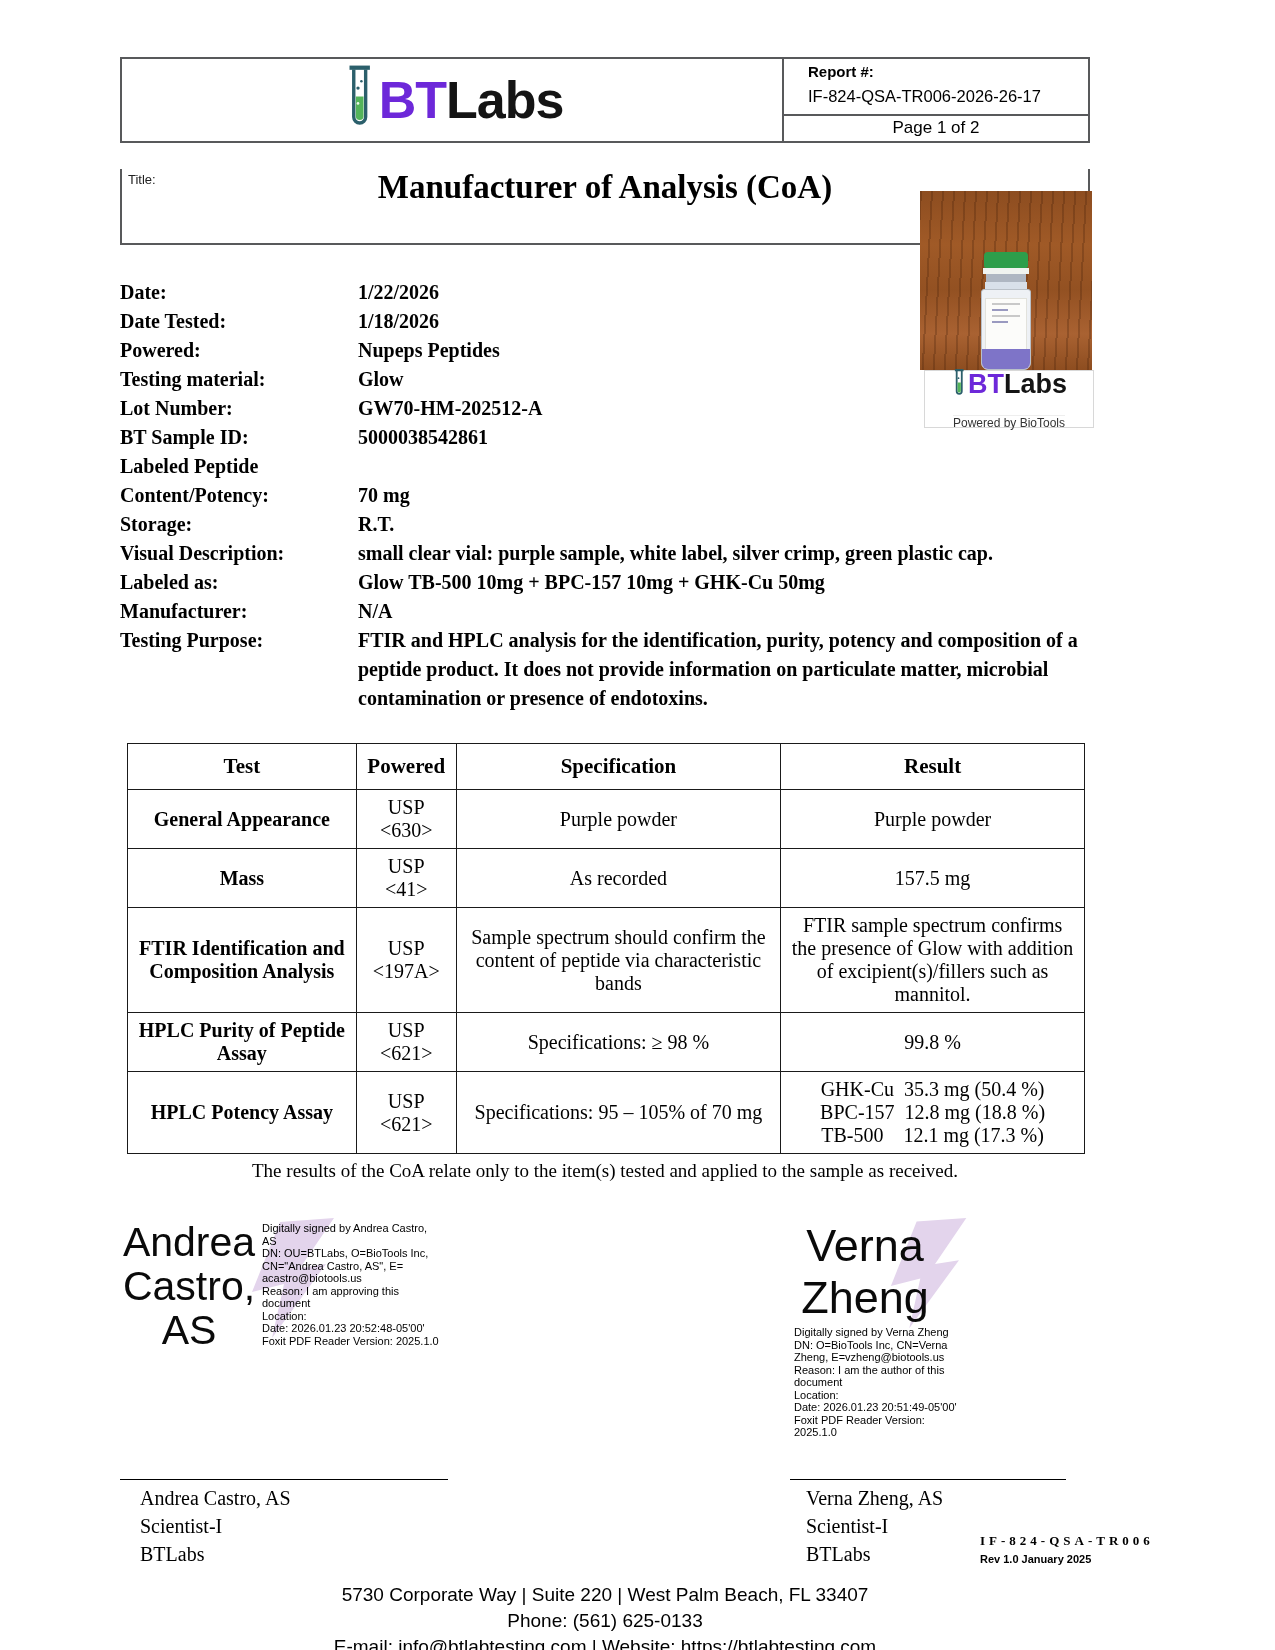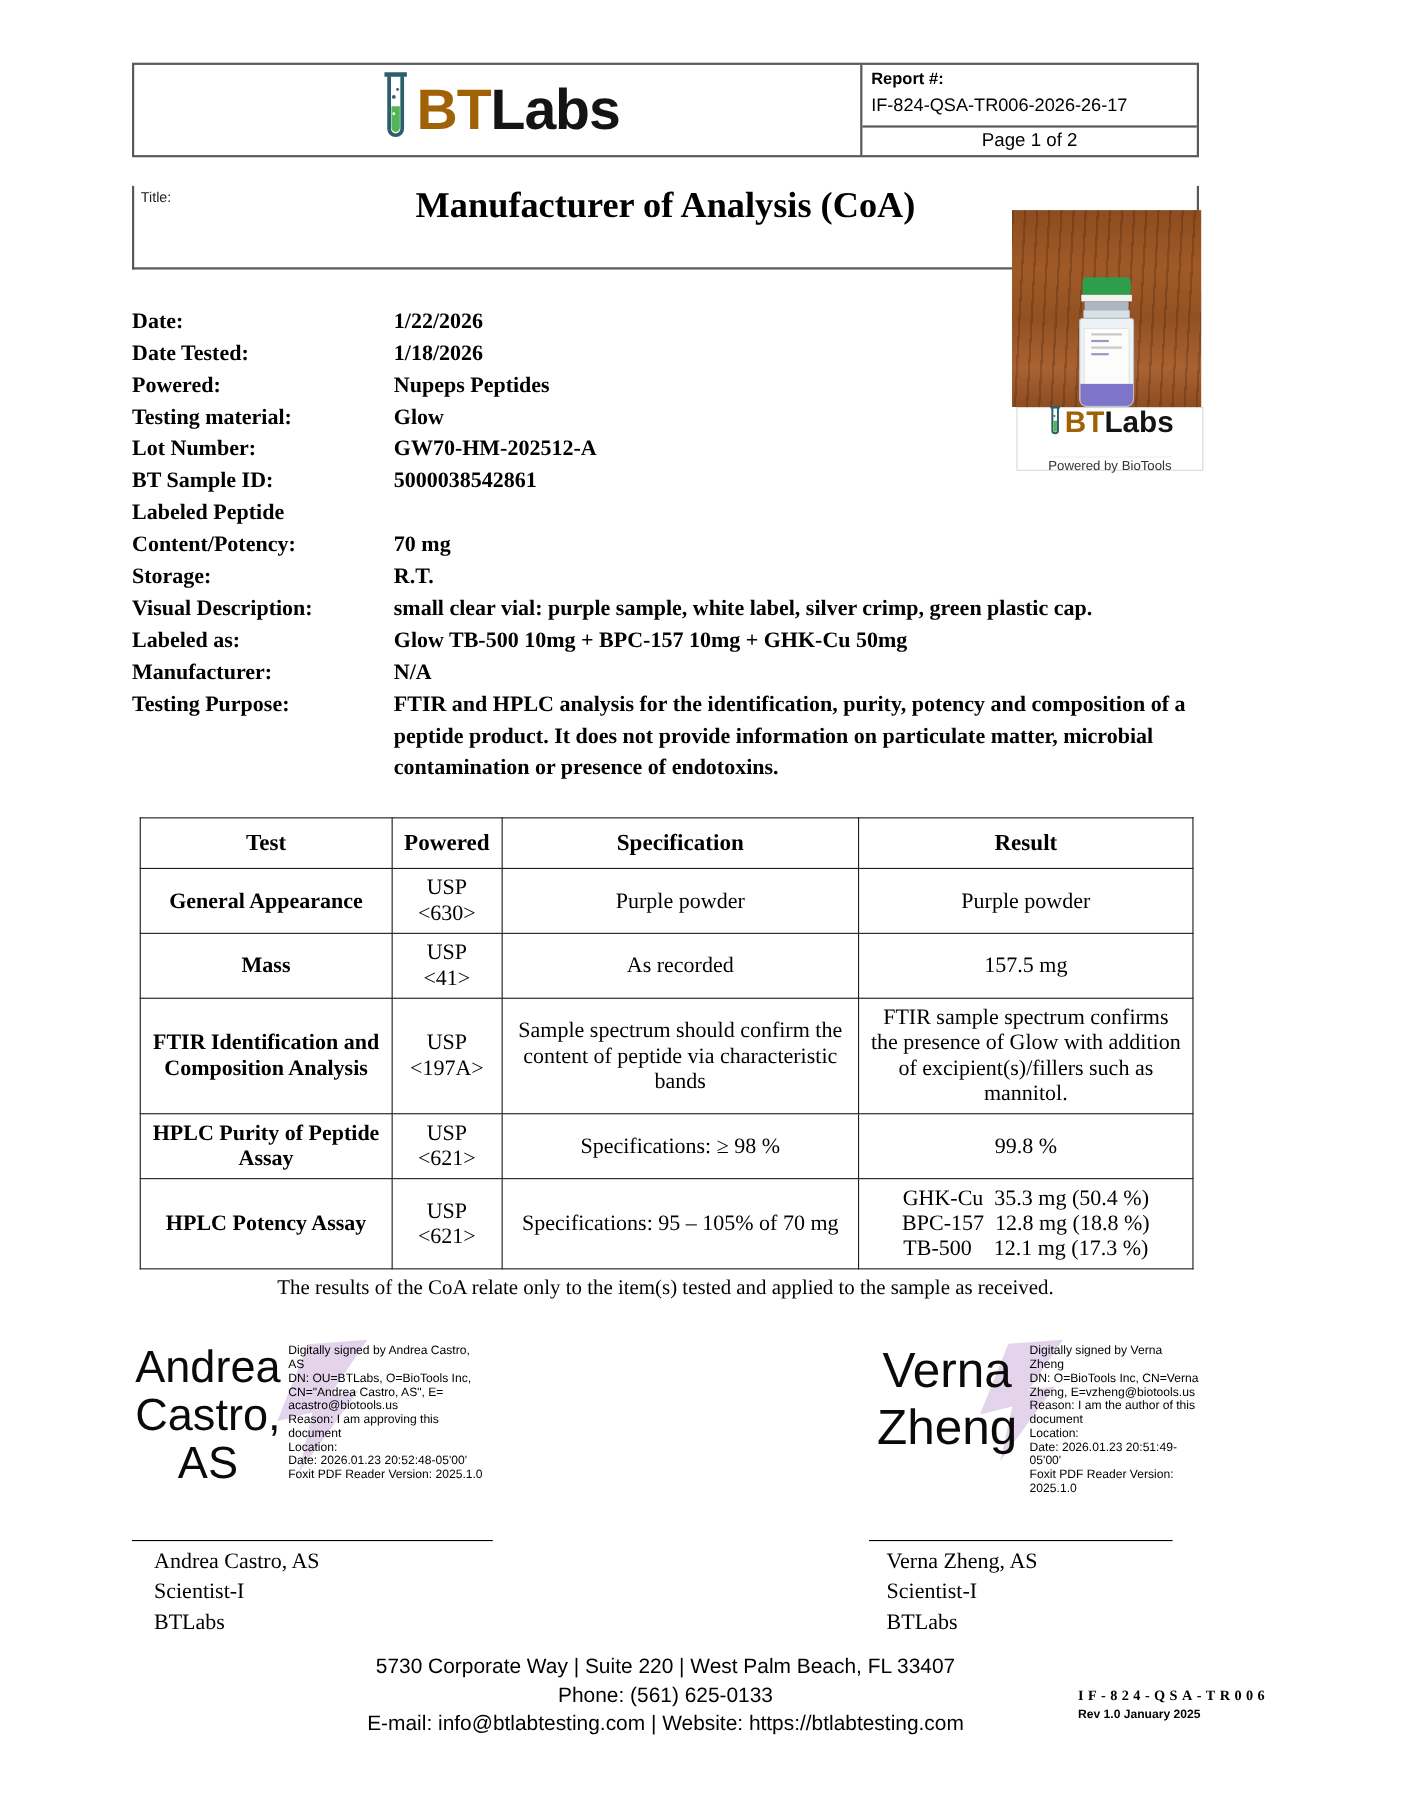--- a/index.html
+++ b/index.html
@@ -7,24 +7,24 @@
   body {
     width:1275px; height:1650px; position:relative; overflow:hidden;
     font-family:"Liberation Serif", serif; color:#000;
   }
   .content { position:absolute; left:120px; top:57px; width:970px; }
 
   
   .header-box { border:2px solid #58595b; display:flex; height:86px; }
   .header-logo-cell { flex:1; display:flex; align-items:center; justify-content:center; gap:4px; }
   .logo-text { font-family:"Liberation Sans", sans-serif; font-weight:bold; font-size:52px; letter-spacing:-1px; }
-  .logo-bt { color:#a16207; }
+  .logo-bt { color:#6d28d9; }
   .logo-labs { color:#141414; }
   .header-report-cell { width:306px; border-left:2px solid #58595b; display:flex; flex-direction:column; }
-  .report-top { flex:1; padding:4px 8px 0 8px; font-family:"Liberation Sans", sans-serif; }
+  .report-top { flex:1; padding:4px 8px 0 24px; font-family:"Liberation Sans", sans-serif; }
   .report-label { font-weight:bold; font-size:15px; }
   .report-number { font-size:16.5px; margin-top:7px; }
   .page-row { border-top:2px solid #58595b; text-align:center; font-family:"Liberation Sans", sans-serif; font-size:17px; padding:2px 0 3px 0; }
   .title-box { border:2px solid #58595b; border-top:none; height:76px; position:relative; }
   .title-label { position:absolute; left:6px; top:3px; font-family:"Liberation Sans", sans-serif; font-size:13px; color:#222; }
   .doc-title { text-align:center; font-size:33px; font-weight:bold; margin-top:26px; }
 
   
   .info-section { margin-top:33px; font-size:20px; line-height:29px; width:1000px; }
   .info-row { display:flex;gap:26px; }
@@ -68,21 +68,21 @@
   .col-test { width:229px; } .col-method { width:100px; } .col-spec { width:325px; } .col-result { width:304px; }
   .cell-test { font-weight:bold; }
   .pre { white-space:pre-line; }
   .pre-exact { white-space:pre; text-align:left; padding-left:14px; }
   .table-note { text-align:center; font-size:19px; margin-top:6px; }
 
   
   .sig-zone { display:flex; margin-top:38px; }
   .sig-block { position:relative; display:flex; }
   .sig-block.left { width:478px; }
-  .sig-block.right { margin-left:192px; width:300px; }
+  .sig-block.right { margin-left:192px; width:300px;flex-direction:column; }
   .sig-bigname {
     font-family:"Liberation Sans", sans-serif; color:#0a0a0a; text-align:center; z-index:1;
   }
   .sig-block.left .sig-bigname { font-size:41px; line-height:44px; width:138px; }
   .sig-block.right .sig-bigname { font-size:45px; line-height:52px; width:150px; }
   .sig-stamp { position:absolute; z-index:0; }
   .sig-block.left .sig-stamp { left:118px; top:-2px; }
   .sig-block.right .sig-stamp { left:88px; top:-4px; }
   .sig-details {
     font-family:"Liberation Sans", sans-serif; font-size:11px; line-height:12.5px;

